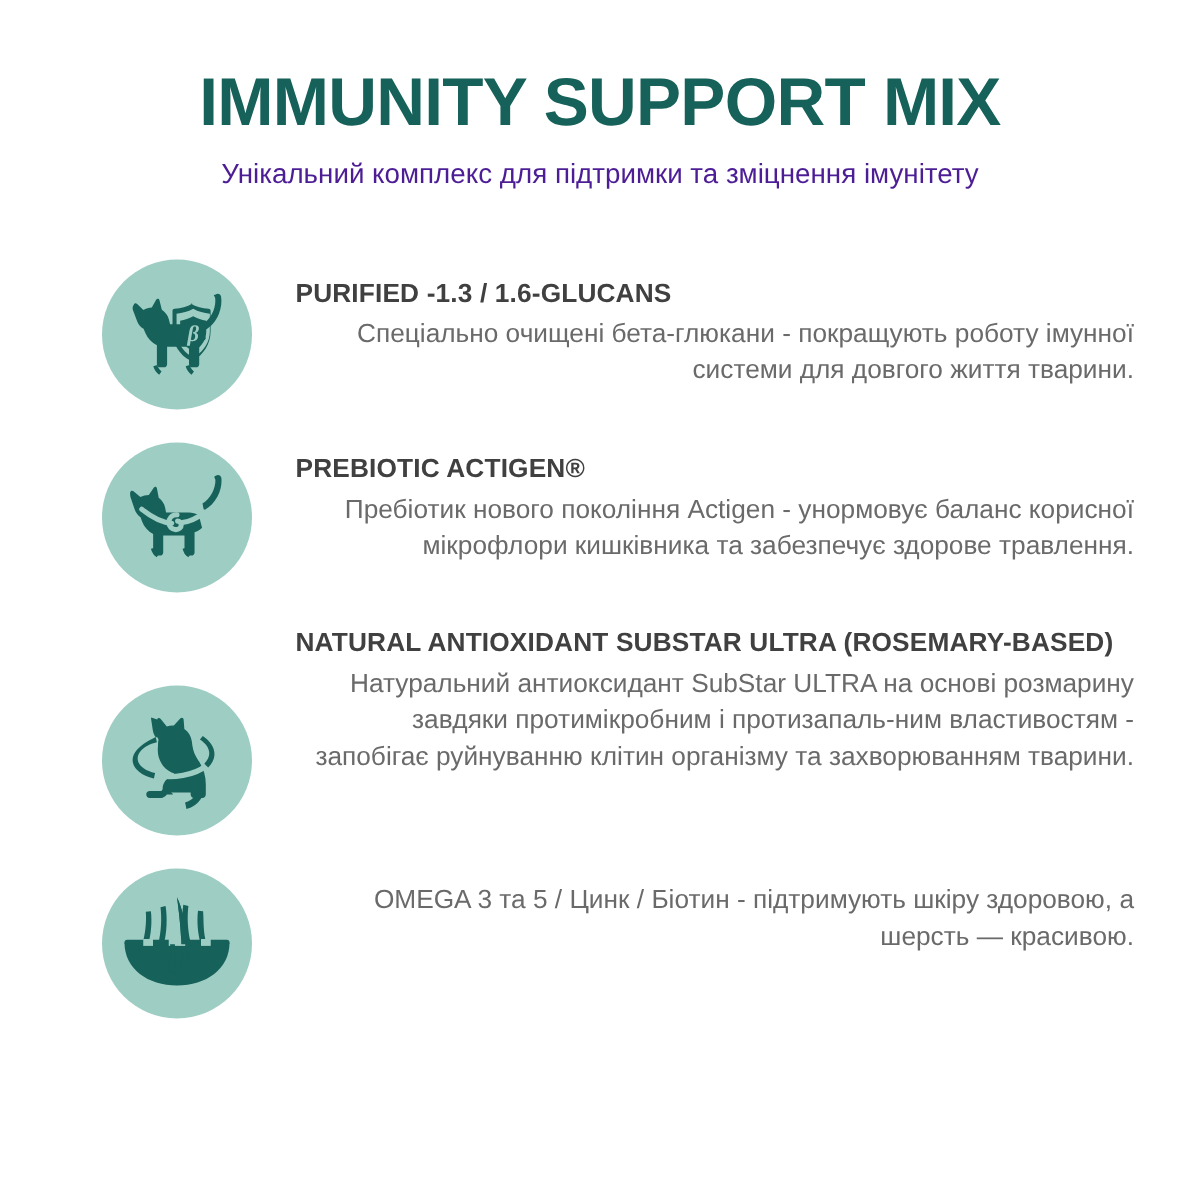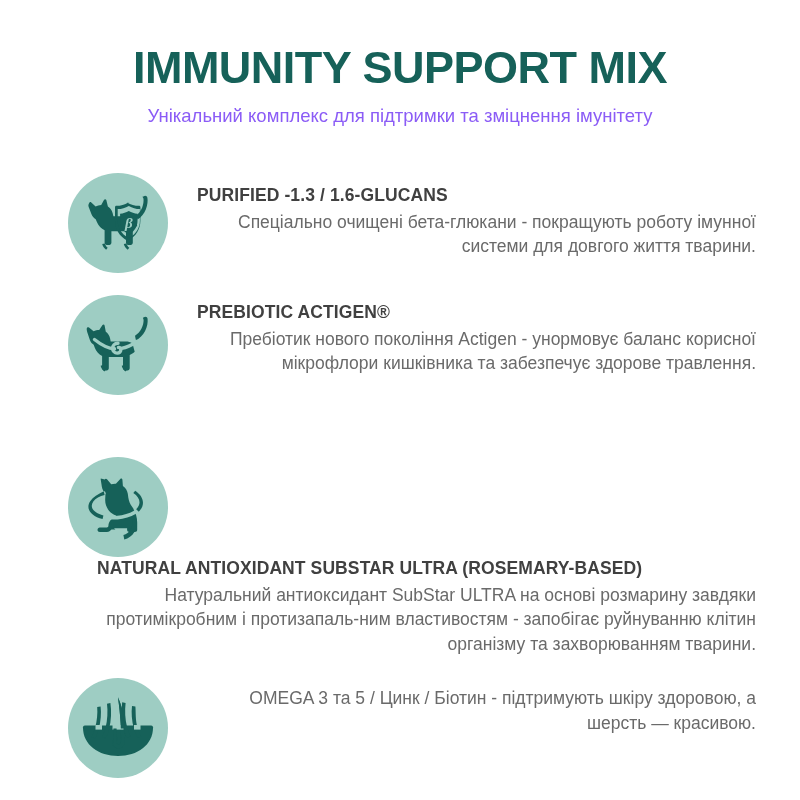--- a/index.html
+++ b/index.html
@@ -32,21 +32,21 @@
     color: #166159;
     font-size: 45px;
     font-weight: bold;
     letter-spacing: -0.5px;
     line-height: 1.05;
     margin: 0;
     white-space: nowrap;
   }
 
   .subtitle {
-    color: #8b5cf6;
+    color: #4c1d95;
     font-size: 18.5px;
     font-weight: normal;
     margin: 14px 0 0 0;
     line-height: 1.2;
   }
 
   
   .features {
     margin-top: 46px;
     padding: 0 44px 0 68px;
@@ -101,21 +101,21 @@
     line-height: 1.40;
     margin: 0;
     text-align: right;
   }
 
   
   .feature-1 { margin-top: 0px; }
   .feature-1 .feature-body { padding-top: 11px; }
   .feature-2 { margin-top: 22px; }
   .feature-2 .feature-body { padding-top: 6px; }
-  .feature-3 { margin-top: 22px; flex-direction: column; }
+  .feature-3 { margin-top: 22px; }
   .feature-3 .feature-body { padding-top: 0px; }
   .feature-3 .feature-icon-wrap { padding-top: 40px; }
   .feature-4 { margin-top: 22px; }
   .feature-4 .feature-body { padding-top: 8px; }
 </style>
 </head>
 <body>
 
 <div class="page">
 

